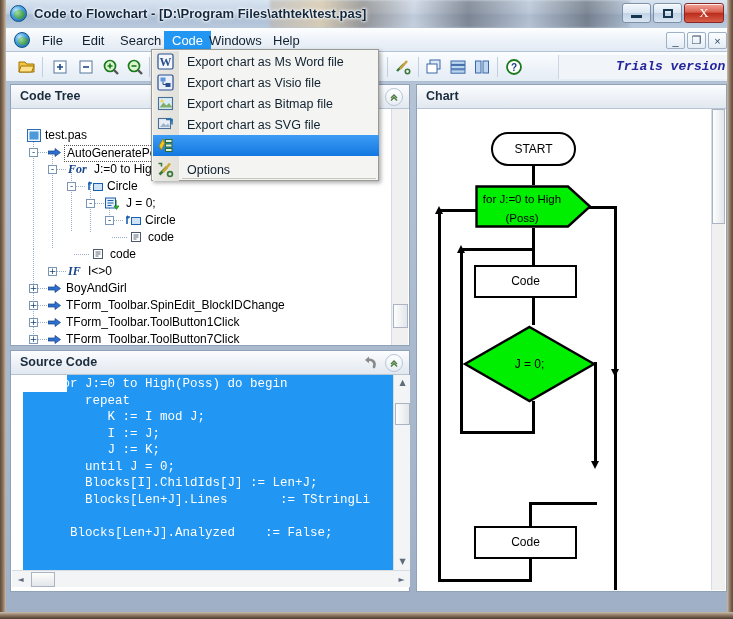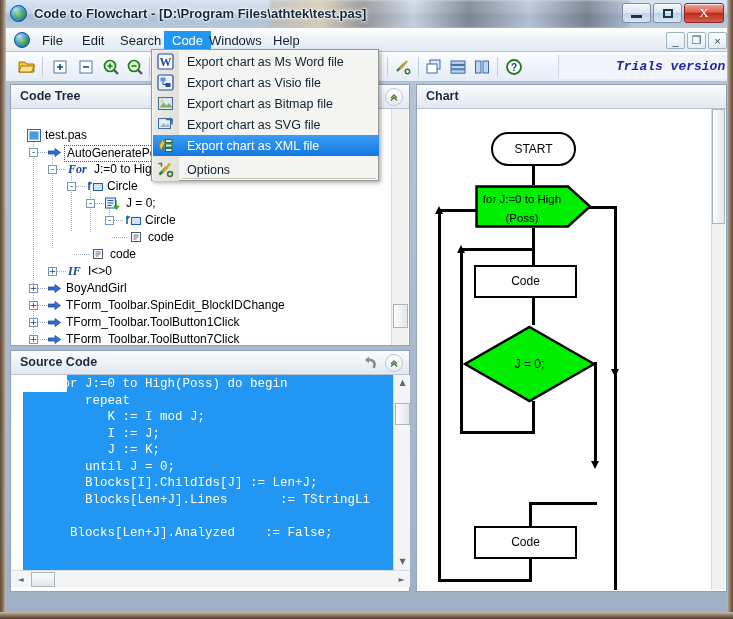--- a/index.html
+++ b/index.html
@@ -702,21 +702,20 @@
 
     <div class="mrow sel" style="top:85px">
       <span class="micon">
         <svg width="17" height="17" viewBox="0 0 17 17">
           <path d="M2 9l4-7 1.6 4.4L4.4 13z" fill="#f5c518" stroke="#9a7a06" stroke-width=".7"></path>
           <rect x="8.5" y="2.5" width="6.5" height="3" fill="#dff0db" stroke="#2f6b2f"></rect>
           <rect x="8.5" y="7" width="6.5" height="3" fill="#dff0db" stroke="#2f6b2f"></rect>
           <rect x="8.5" y="11.5" width="6.5" height="3" fill="#dff0db" stroke="#2f6b2f"></rect>
         </svg>
       </span>
-      <span class="mlabel">Export chart as XML file</span>
     </div>
 
     <div id="menu-div"></div>
 
     <div class="mrow" style="top:109px">
       <span class="micon">
         <svg width="17" height="17" viewBox="0 0 17 17">
           <path d="M2.5 13.5l7.5-7.5" stroke="#3b7a3b" stroke-width="2.6"></path>
           <path d="M13 2.5L6 11" stroke="#cfa92f" stroke-width="2.6"></path>
           <circle cx="13" cy="13" r="2.4" fill="none" stroke="#3b7a3b" stroke-width="1.7"></circle>

